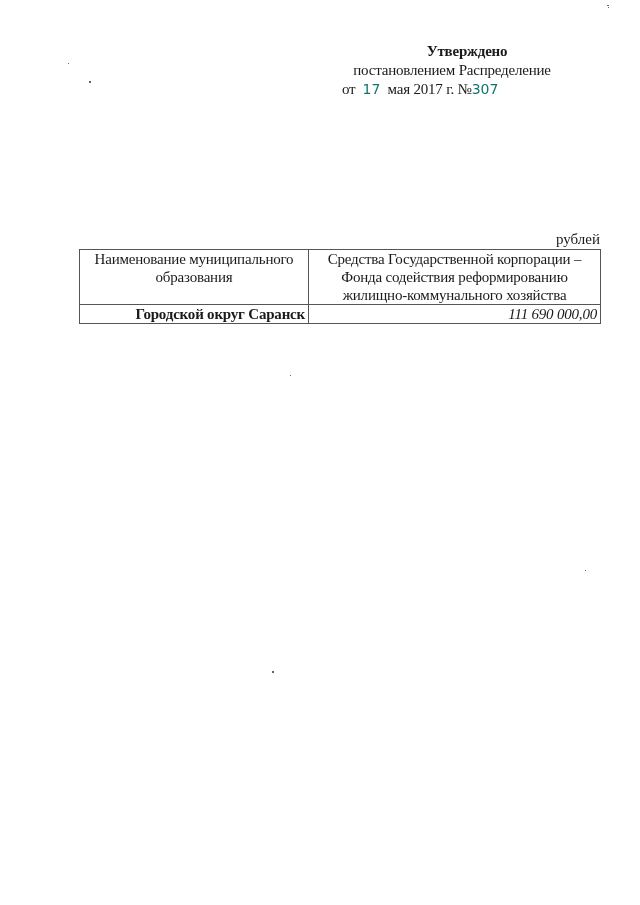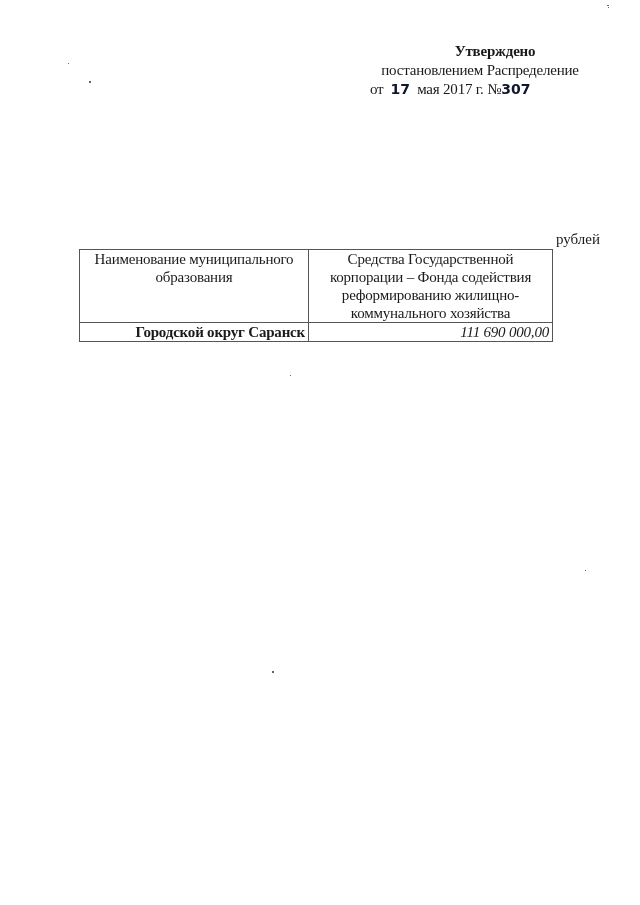--- a/index.html
+++ b/index.html
@@ -16,21 +16,21 @@
       color: #1a1a1a;
     }
     .page {
       position: absolute;
       left: 0; top: 0;
       width: 640px; height: 905px;
     }
     
     .approval {
       position: absolute;
-      left: 360px;
+      left: 332px;
       top: 42px;
       width: 240px;
       text-align: center;
       font-size: 15px;
       line-height: 19px;
       letter-spacing: -0.2px;
     }
     .approval .title {
       font-weight: bold;
       padding-left: 30px;
@@ -39,22 +39,22 @@
       white-space: nowrap;
     }
     .approval .date-line {
       text-align: left;
       padding-left: 10px;
       white-space: nowrap;
     }
     .approval .hand {
       font-family: "DejaVu Sans", sans-serif;
       font-size: 14px;
-      font-weight: bold;
-      color: #0f172a;
+      font-weight: normal;
+      color: #0f766e;
       letter-spacing: 0;
       text-align: center;
     }
     
     .heading {
       position: absolute;
       left: 80px;
       top: 147px;
       width: 520px;
       text-align: center;
@@ -72,21 +72,21 @@
       width: 92px;
       text-align: right;
       font-size: 15px;
       line-height: 19px;
     }
     
     table.dist {
       position: absolute;
       left: 79px;
       top: 249px;
-      width: 474px;
+      width: 522px;
       border-collapse: collapse;
       font-size: 15px;
       line-height: 18px;
       letter-spacing: -0.2px;
     }
     table.dist th, table.dist td {
       border: 1px solid #555;
       padding: 0 3px;
       font-weight: normal;
       vertical-align: top;

